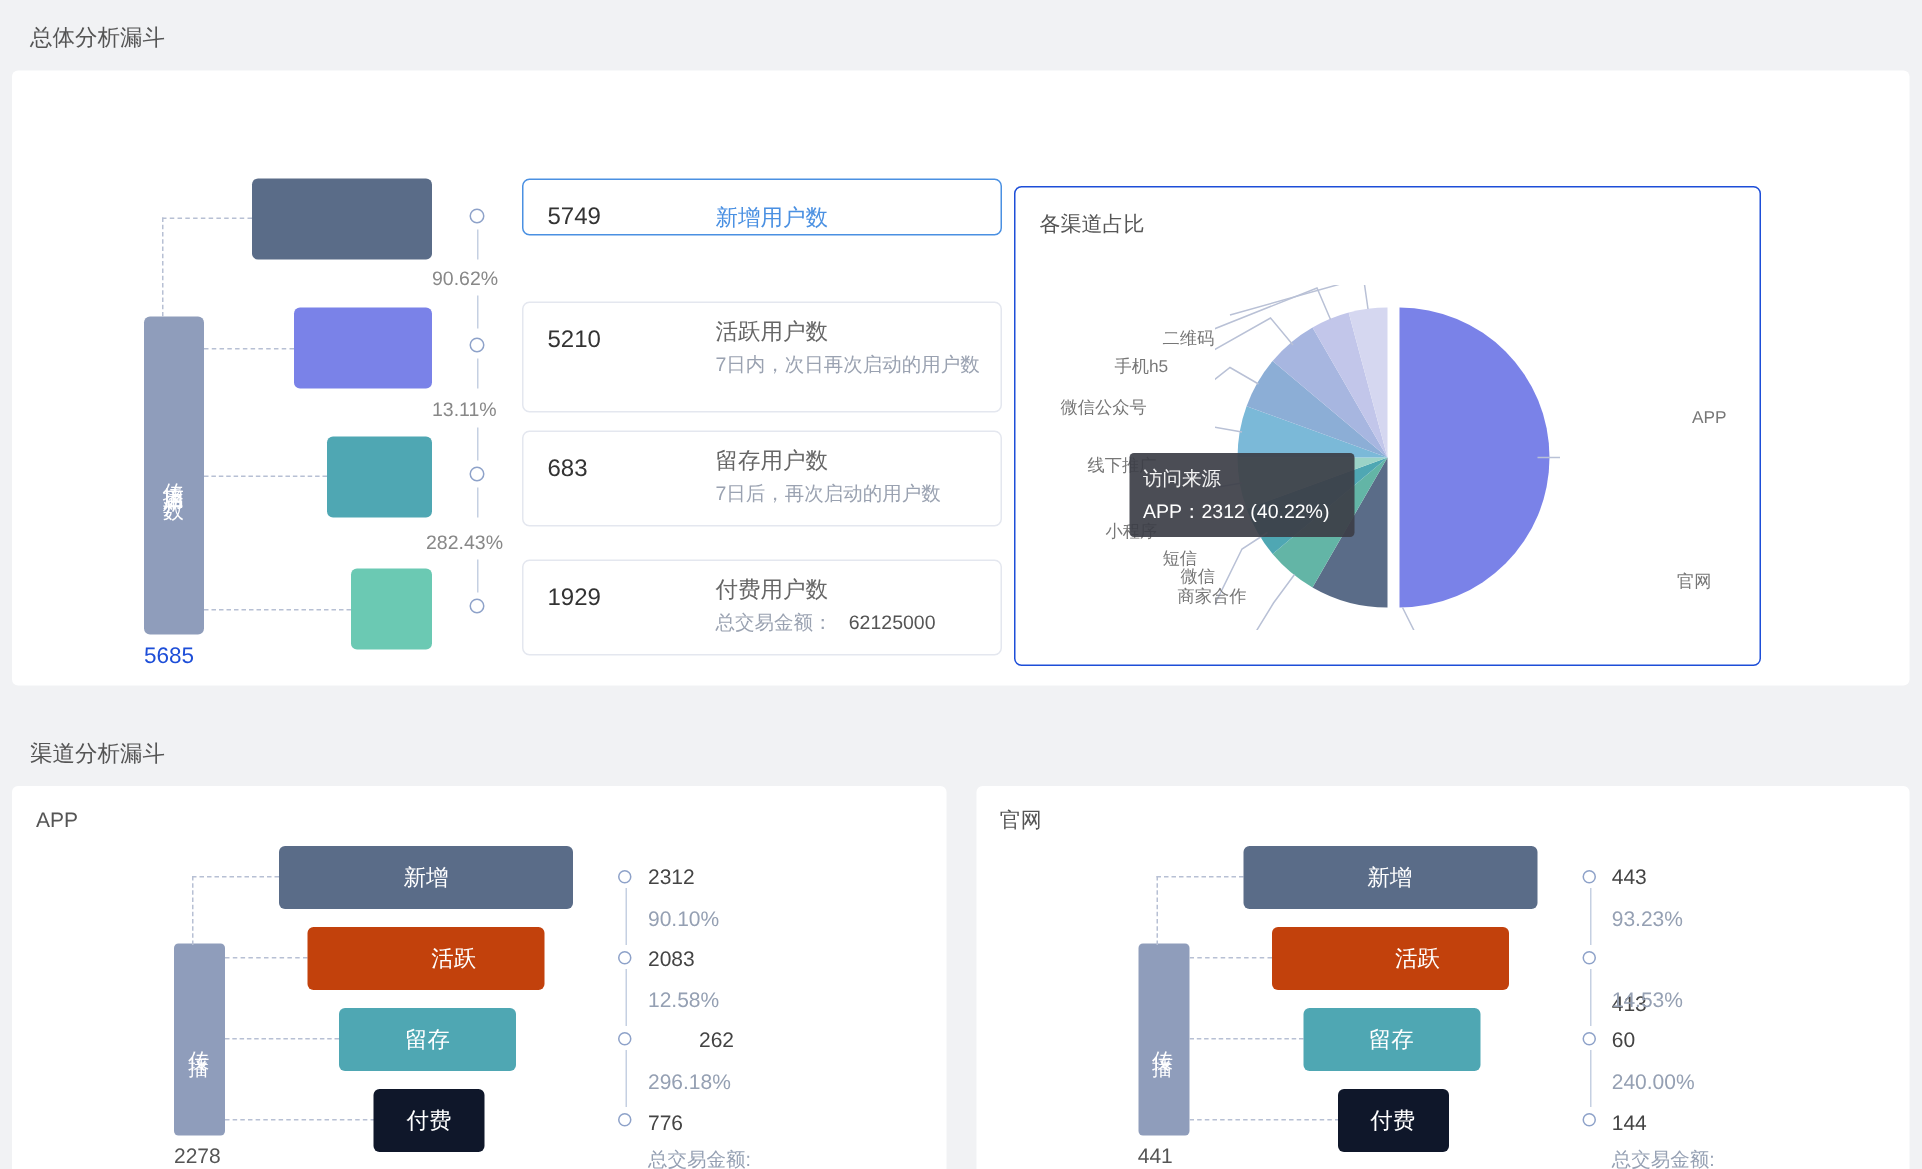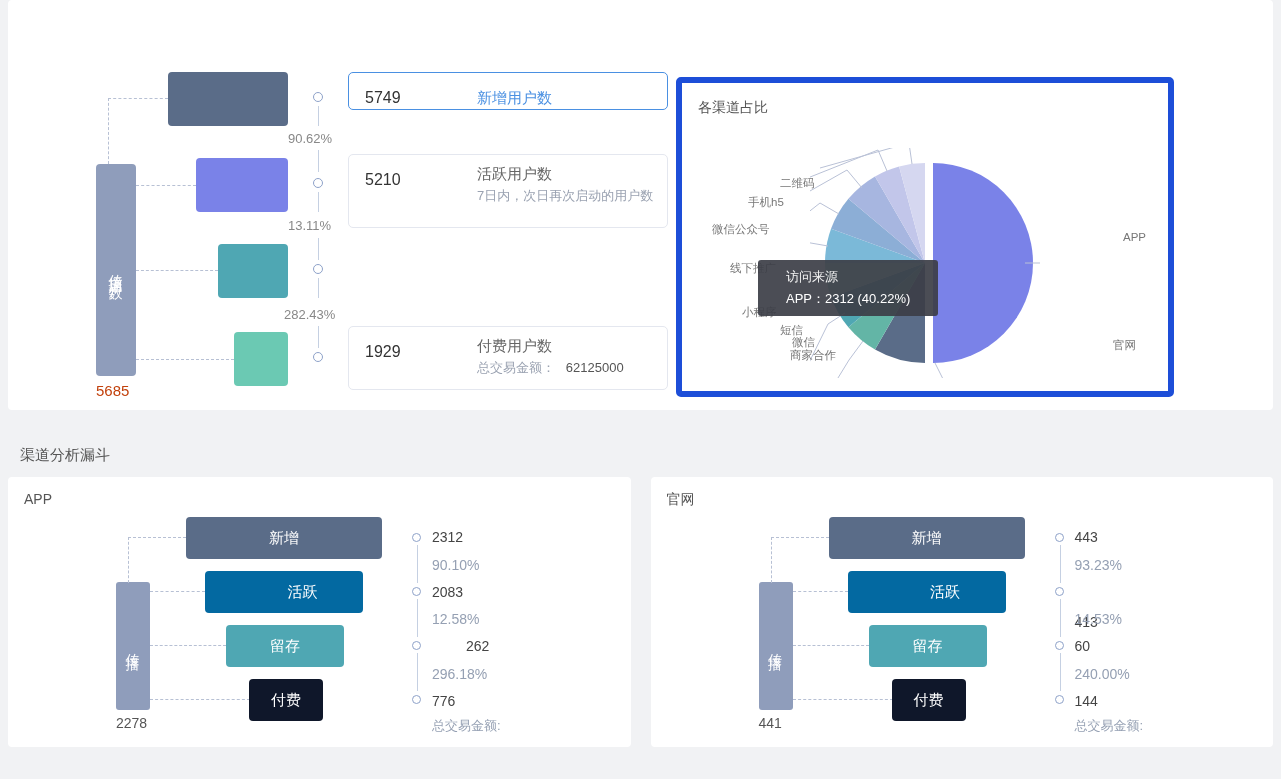--- a/index.html
+++ b/index.html
@@ -27,21 +27,21 @@
     background: #8f9dbb;
     border-radius: 4px;
     display: flex; align-items: center; justify-content: center;
   }
   .overall-root .vlabel {
     writing-mode: vertical-rl;
     color: #fff; font-size: 14px; letter-spacing: 3px;
   }
   .overall-root-num {
     position: absolute; left: 88px; top: 382px;
-    font-size: 15px; color: #c2410c;
+    font-size: 15px; color: #1d4ed8;
   }
   .stage-block {
     position: absolute; width: 120px; height: 54px;
     border-radius: 4px;
   }
   .stage-block.s1 { background:#5a6c88; }
   .stage-block.s2 { background:#7a82e8; }
   .stage-block.s3 { background:#4fa7b3; }
   .stage-block.s4 { background:#6bc9b3; }
 
@@ -80,33 +80,33 @@
   .stat-panel.active .title { color:#4a90e2; }
   .stat-panel .desc {
     position:absolute; left:128px; top:32px;
     font-size:13px; color:#9aa2b1; line-height:1.35;
     right:8px;
   }
 
   .pie-box {
     position:absolute; left:668px; top:77px;
     width:498px; height:320px;
-    border:6px solid #1d4ed8; border-radius:5px;
+    border:1px solid #1d4ed8; border-radius:5px;
   }
   .pie-title {
     position:absolute; left:16px; top:16px; font-size:14px; color:#555;
   }
   .pie-svg {
     position:absolute; left:50%; transform:translateX(-50%);
     top:65px;
   }
   .pie-tooltip {
     position:absolute; left:76px; top:177px;
     background:rgba(60,62,70,0.92); color:#f3f3f3;
-    font-size:13px; padding:8px 28px; border-radius:3px;
+    font-size:13px; padding:8px 9px; border-radius:3px;
     min-width:150px;
   }
   .pie-tooltip .tt-row2 { margin-top:4px; font-size:13px; color:#fff; }
   .pie-label {
     position:absolute; font-size:11.5px; color:#777;
   }
 
   
   .ch-row { display:flex; gap:20px; padding:0 8px 20px 8px; }
   .ch-card {
@@ -122,21 +122,21 @@
   }
   .ch-root .vlabel { writing-mode:vertical-rl; color:#fff; font-size:14px; letter-spacing:4px; }
   .ch-root-num { position:absolute; left:108px; top:238px; font-size:14px; color:#555; }
 
   .ch-block {
     position:absolute; height:42px; border-radius:4px;
     display:flex; align-items:center; justify-content:center;
     color:#fff; font-size:15px;
   }
   .ch-block.c1 { background:#5a6c88; }
-  .ch-block.c2 { background:#0369a1;padding-left:37px; }
+  .ch-block.c2 { background:#c2410c;padding-left:37px; }
   .ch-block.c3 { background:#4fa7b3; }
   .ch-block.c4 { background:#0f172a; }
 
   .ch-dot {
     position:absolute; width:9px; height:9px;
     border:1.5px solid #8ea2c9; background:#fff; border-radius:50%;
   }
   .ch-line-v {
     position:absolute; width:0; border-left:1px solid #c5d0e2;
   }
@@ -156,20 +156,21 @@
   .ch-dash-v {
     position:absolute; border-left:1px dashed #b7c0d4; width:0;
   }
 
 </style>
 </head>
 <body>
 
 <div class="page">
 
+  <div class="sec-title">总体分析漏斗</div>
 
   <div class="card overall-card" style="height:410px;">
 
     <div class="overall-root">
       <div class="vlabel">传播用户数</div>
     </div>
     <div class="overall-root-num">5685</div>
 
     <div class="dash-line-v" style="left:100px; top:98px; height:66px;"></div>
     <div class="dash-line" style="left:100px; top:98px; width:60px;"></div>
@@ -198,20 +199,25 @@
 
     <div class="stat-panel active" style="left:340px; top:72px; height:38px;">
       <div class="val">5749</div>
       <div class="title" style="top:16px;">新增用户数</div>
     </div>
     <div class="stat-panel" style="left:340px; top:154px;">
       <div class="val">5210</div>
       <div class="title">活跃用户数</div>
       <div class="desc">7日内，次日再次启动的用户数</div>
     </div>
+    <div class="stat-panel" style="left:340px; top:240px; height:64px;">
+      <div class="val">683</div>
+      <div class="title">留存用户数</div>
+      <div class="desc">7日后，再次启动的用户数</div>
+    </div>
     <div class="stat-panel" style="left:340px; top:326px; height:64px;">
       <div class="val">1929</div>
       <div class="title">付费用户数</div>
       <div class="desc">
         <span>总交易金额：</span>&nbsp;&nbsp;
         <span style="color:#555;">62125000</span>
       </div>
     </div>
 
     <div class="pie-box">

